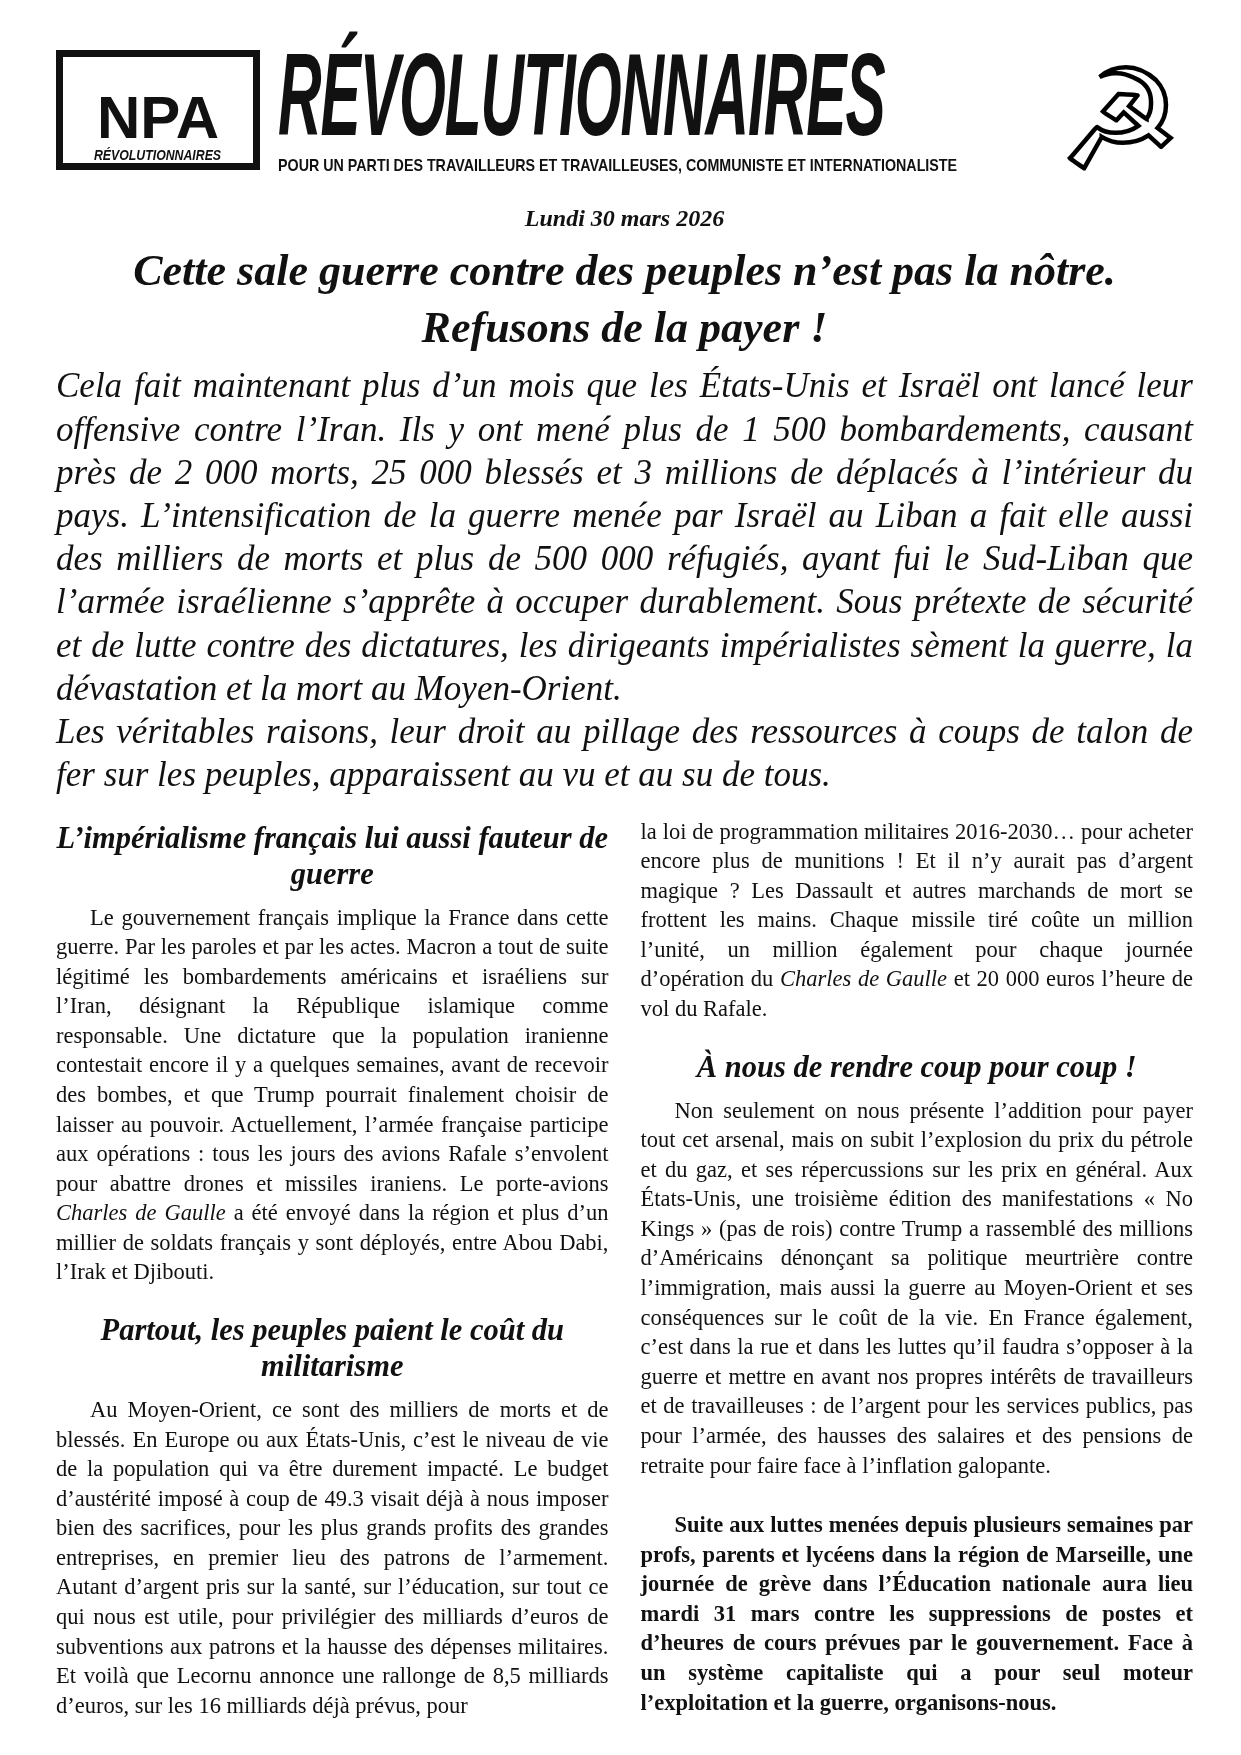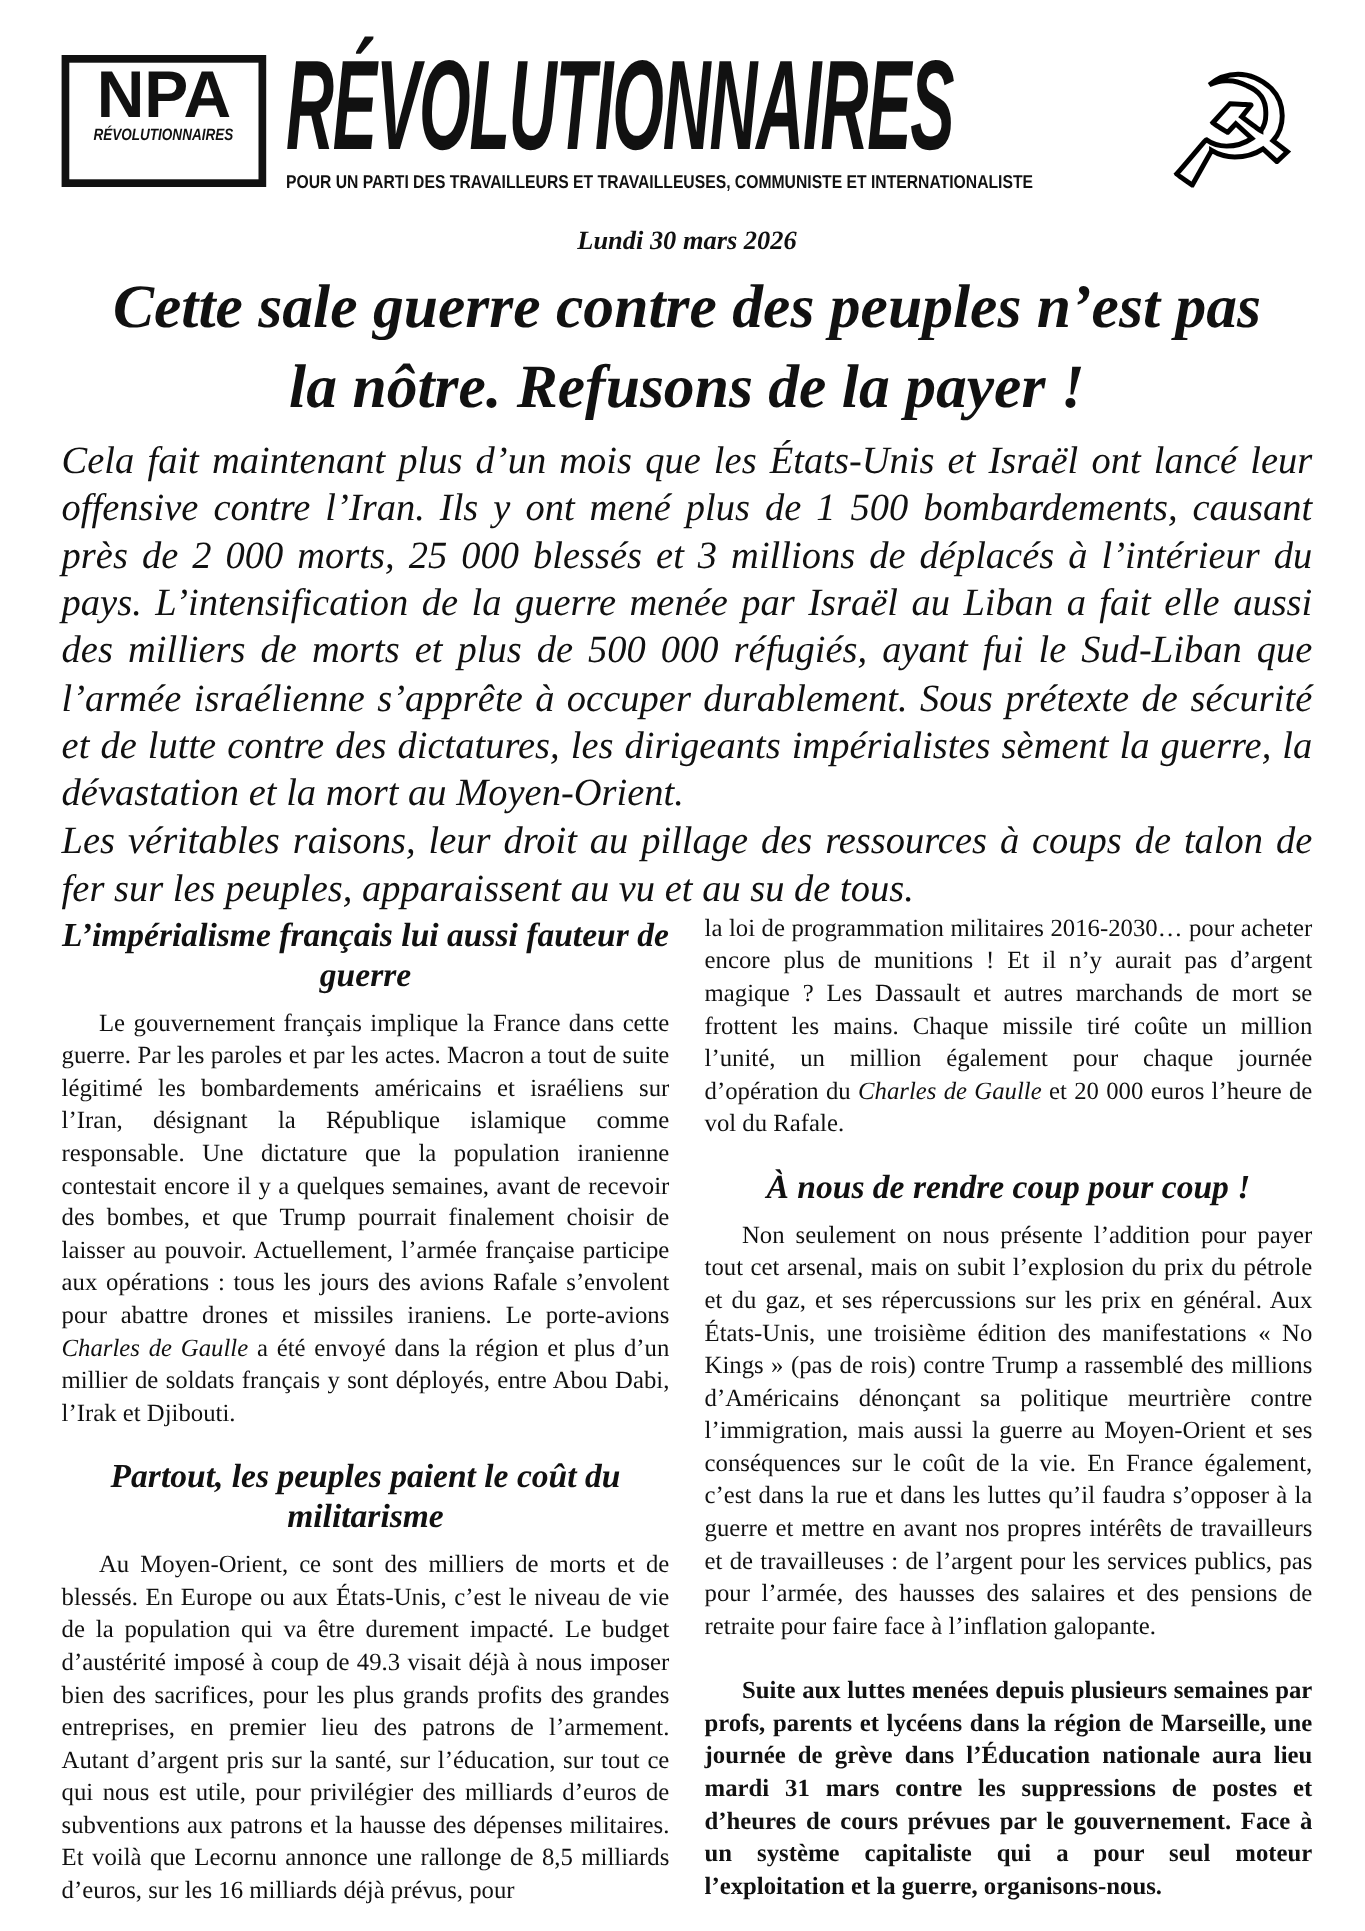--- a/index.html
+++ b/index.html
@@ -7,22 +7,22 @@
     width:1241px;height:1755px;
     background:#ffffff;color:#111111;
     font-family:"Liberation Serif", serif;
     overflow:hidden;
   }
   .page{box-sizing:border-box;width:1241px;height:1755px;padding:46px 48px 0 56px;}
 
   
   .masthead{display:flex;align-items:flex-start;}
   .logo-box{
-    box-sizing:border-box;border:7px solid #111;width:186px;height:120px;
-    display:flex;flex-direction:column;align-items:center;justify-content:flex-start;
+    box-sizing:border-box;border:7px solid #111;width:204px;height:120px;
+    display:flex;flex-direction:column;align-items:center;justify-content:flex-end;
     font-family:"Liberation Sans", sans-serif;flex:0 0 auto;margin-top:4px;
   }
   .logo-npa{font-size:60px;font-weight:bold;line-height:0.95;letter-spacing:0px;}
   .logo-sub{font-size:15px;font-weight:bold;font-style:italic;transform:scaleX(0.82);white-space:nowrap;letter-spacing:0;}
   .mast-center{margin-left:18px;flex:1 1 auto;min-width:0;}
   .mast-title{
     font-family:"Liberation Sans", sans-serif;font-weight:bold;font-style:italic;
     font-size:116px;line-height:0.86;letter-spacing:-2px;white-space:nowrap;
     transform:scaleX(0.52);transform-origin:left bottom;height:102px;
   }
@@ -40,28 +40,28 @@
   .dot-right{flex:1 1 auto;}
   .edition-label{
     width:284px;text-align:center;font-family:"Liberation Sans", sans-serif;
     font-weight:bold;font-size:24px;line-height:1;padding-bottom:0px;
   }
   .edition-date{text-align:center;font-style:italic;font-size:24px;margin-top:3px;font-weight:bold;}
 
   
   .headline{
     text-align:center;font-weight:bold;font-style:italic;
-    font-size:56px;line-height:1.3;margin:10px 24px 8px 24px;
+    font-size:44px;line-height:1.3;margin:10px 24px 8px 24px;
   }
 
   
   .lead p{font-style:italic;font-size:35px;line-height:1.235;text-align:justify;margin:0;}
 
   
-  .columns{display:flex;gap:32px;}
+  .columns{display:flex;gap:32px;margin-top:20px;}
   .col{flex:1 1 0;min-width:0;}
   .col-heading{
     font-size:30.5px;font-weight:bold;font-style:italic;text-align:center;
     line-height:1.18;margin:26px 0 10px 0;
   }
   .col > .col-heading:first-child{margin-top:4px;}
   .col-para{font-size:22.5px;line-height:1.315;text-align:justify;margin:0;}
   .col-para.indent{text-indent:34px;}
   .col-para.bold{font-weight:bold;}
   .col-para.gap-top{margin-top:30px;}

